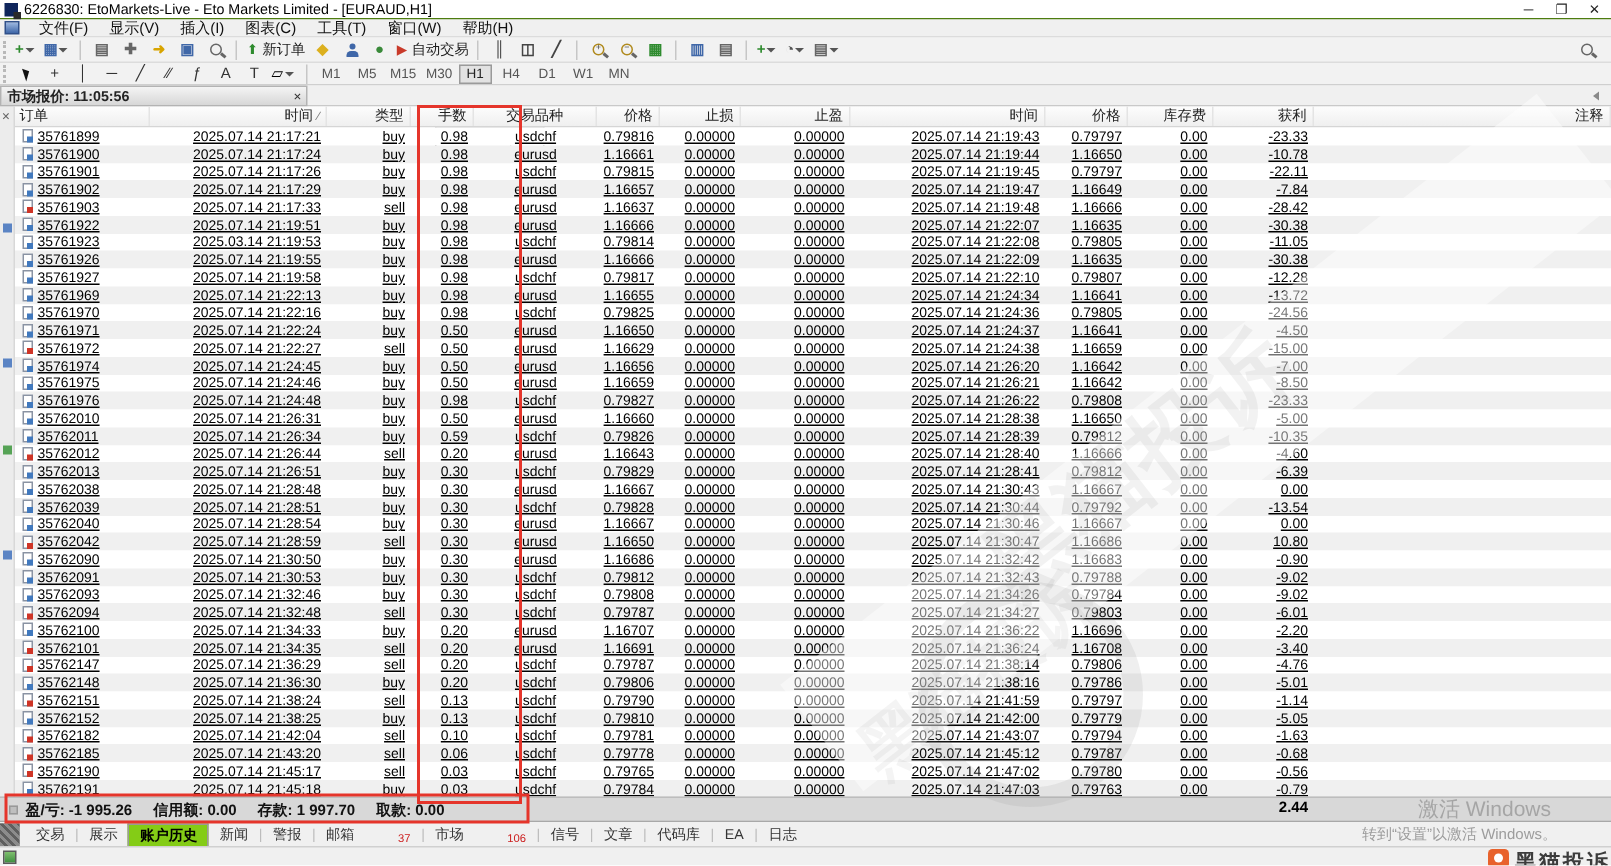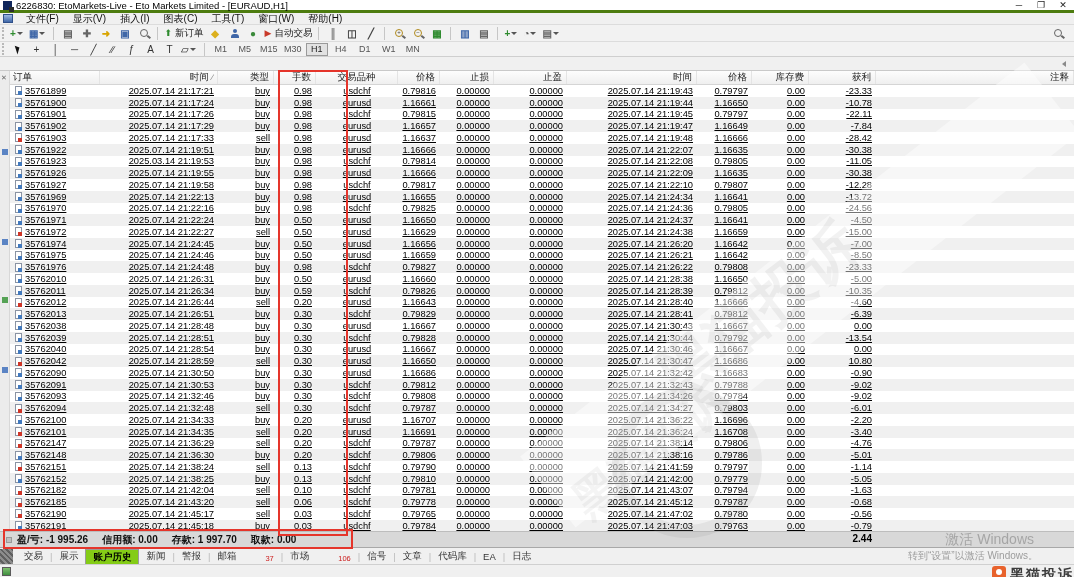--- a/index.html
+++ b/index.html
@@ -1,20 +1,20 @@
 <!DOCTYPE html>
 <html><head>
 <meta charset="utf-8">
 <style>
   * { box-sizing: border-box; margin: 0; padding: 0; }
   html,body { width:1074px; height:577px; }
   body { position:relative; font-family:"Liberation Sans", sans-serif; background:#fff; overflow:hidden; color:#000; }
 
   
-  .titlebar { position:absolute; left:0; top:0; width:1074px; height:13px; background:#ffffff; border-bottom:3px solid #4d7c0f; display:flex; align-items:center; font-size:9.5px; }
+  .titlebar { position:absolute; left:0; top:0; width:1074px; height:13px; background:#ffffff; border-bottom:1px solid #4d7c0f; display:flex; align-items:center; font-size:9.5px; }
   .appicon { width:9px; height:9px; margin:0 4px 0 3px; position:relative; background:#10265c; }
   .appicon::after { content:""; position:absolute; right:-2px; bottom:-2px; width:5px; height:5px; background:#2b2b2b; }
   .wctrl { margin-left:auto; display:flex; }
   .wbtn { width:22px; height:12px; text-align:center; font-size:9px; line-height:12px; color:#222; }
 
   .menubar { position:absolute; left:0; top:13px; width:1074px; height:12px; background:#f0f0f0; border-bottom:1px solid #dcdcdc; display:flex; align-items:center; font-size:10px; color:#111; }
   .menuicon { width:10px; height:9px; margin:0 6px 0 3px; background:linear-gradient(#9db8e0,#3f67a8); border:1px solid #30508a; }
   .menubar span.mi { padding:0 7px; }
 
   
@@ -256,20 +256,24 @@
     <span class="tf">M15</span>
     <span class="tf">M30</span>
     <span class="tf active">H1</span>
     <span class="tf">H4</span>
     <span class="tf">D1</span>
     <span class="tf">W1</span>
     <span class="tf">MN</span>
   </div>
 
 <div class="dockrow">
+  <div class="mwcaption">
+    <span>市场报价: 11:05:56</span>
+    <span class="mwclose">×</span>
+  </div>
   <div class="charttabs">
       <span class="ctab">XAUUSD.s,H1</span>
       <span class="ctab active">EURAUD,H1</span>
       <span class="ctab">XAUUSD',H1</span>
       <span class="ctabsep">|</span>
       <span class="ctab">USDUSC.e,H1</span>
       <span class="ctabsep">|</span>
       <span class="ctab">AUDCHF.c,H1</span>
     </div>
   <div class="tabscrollleft"></div>

